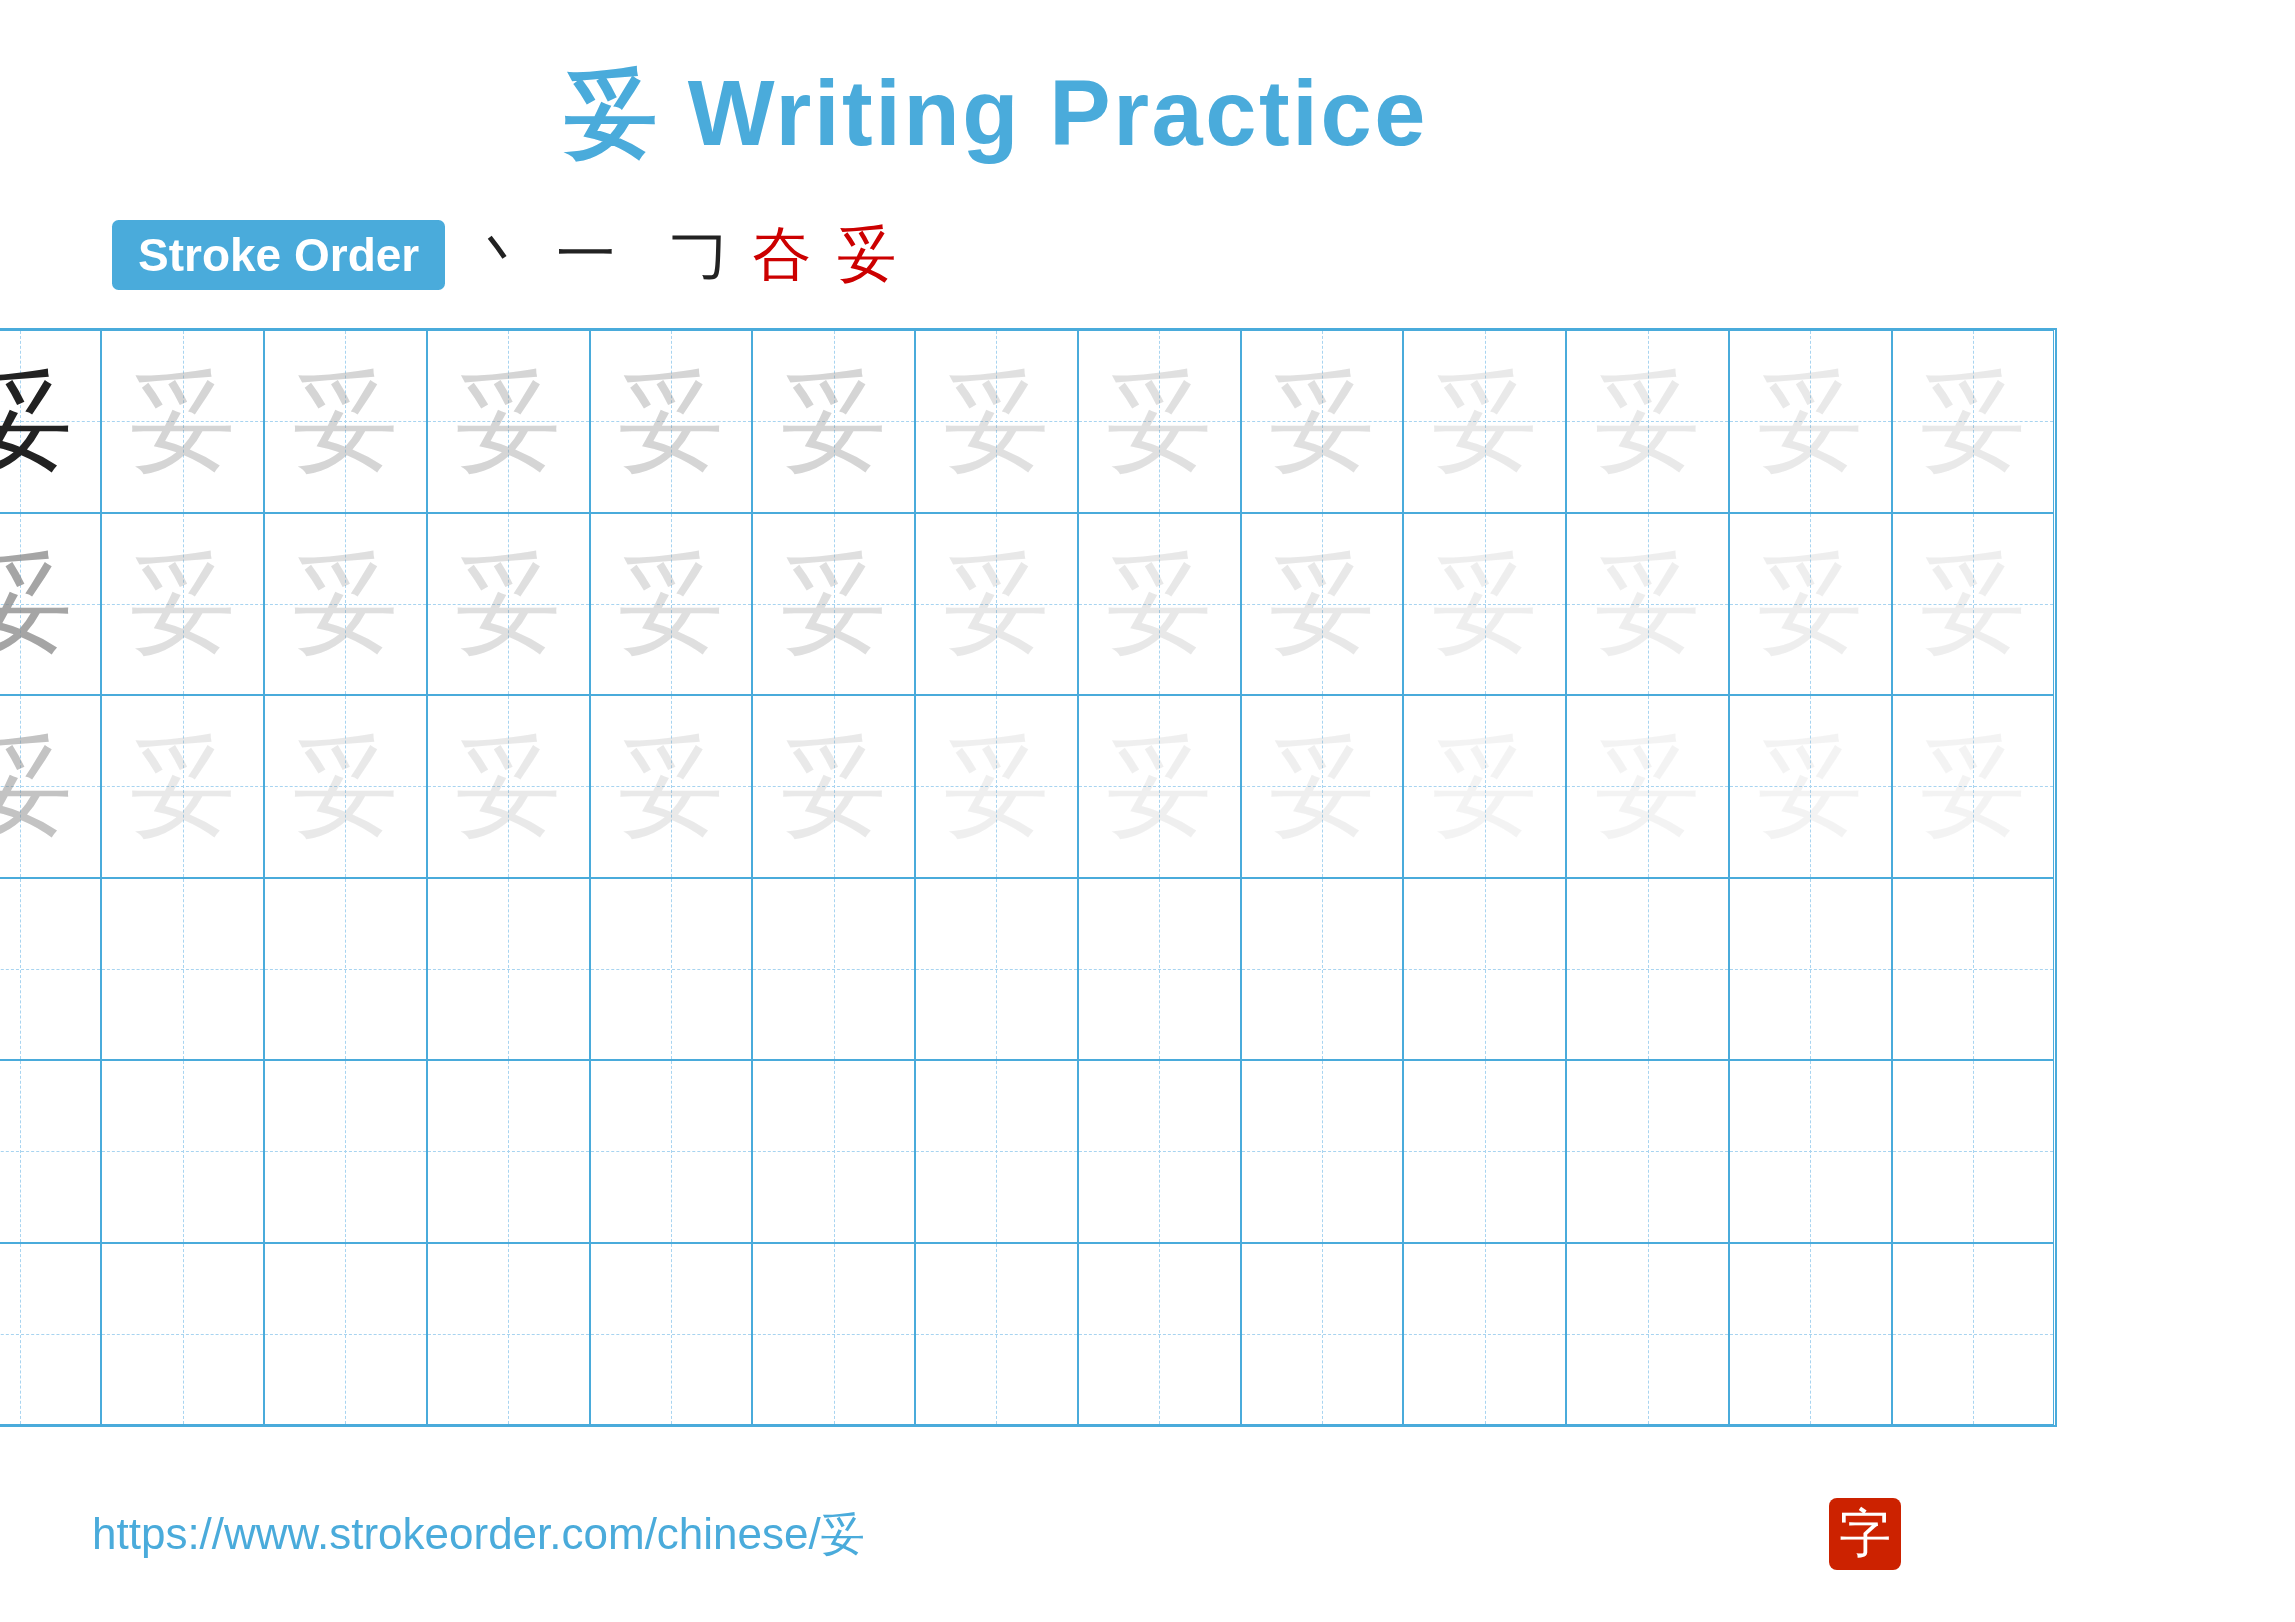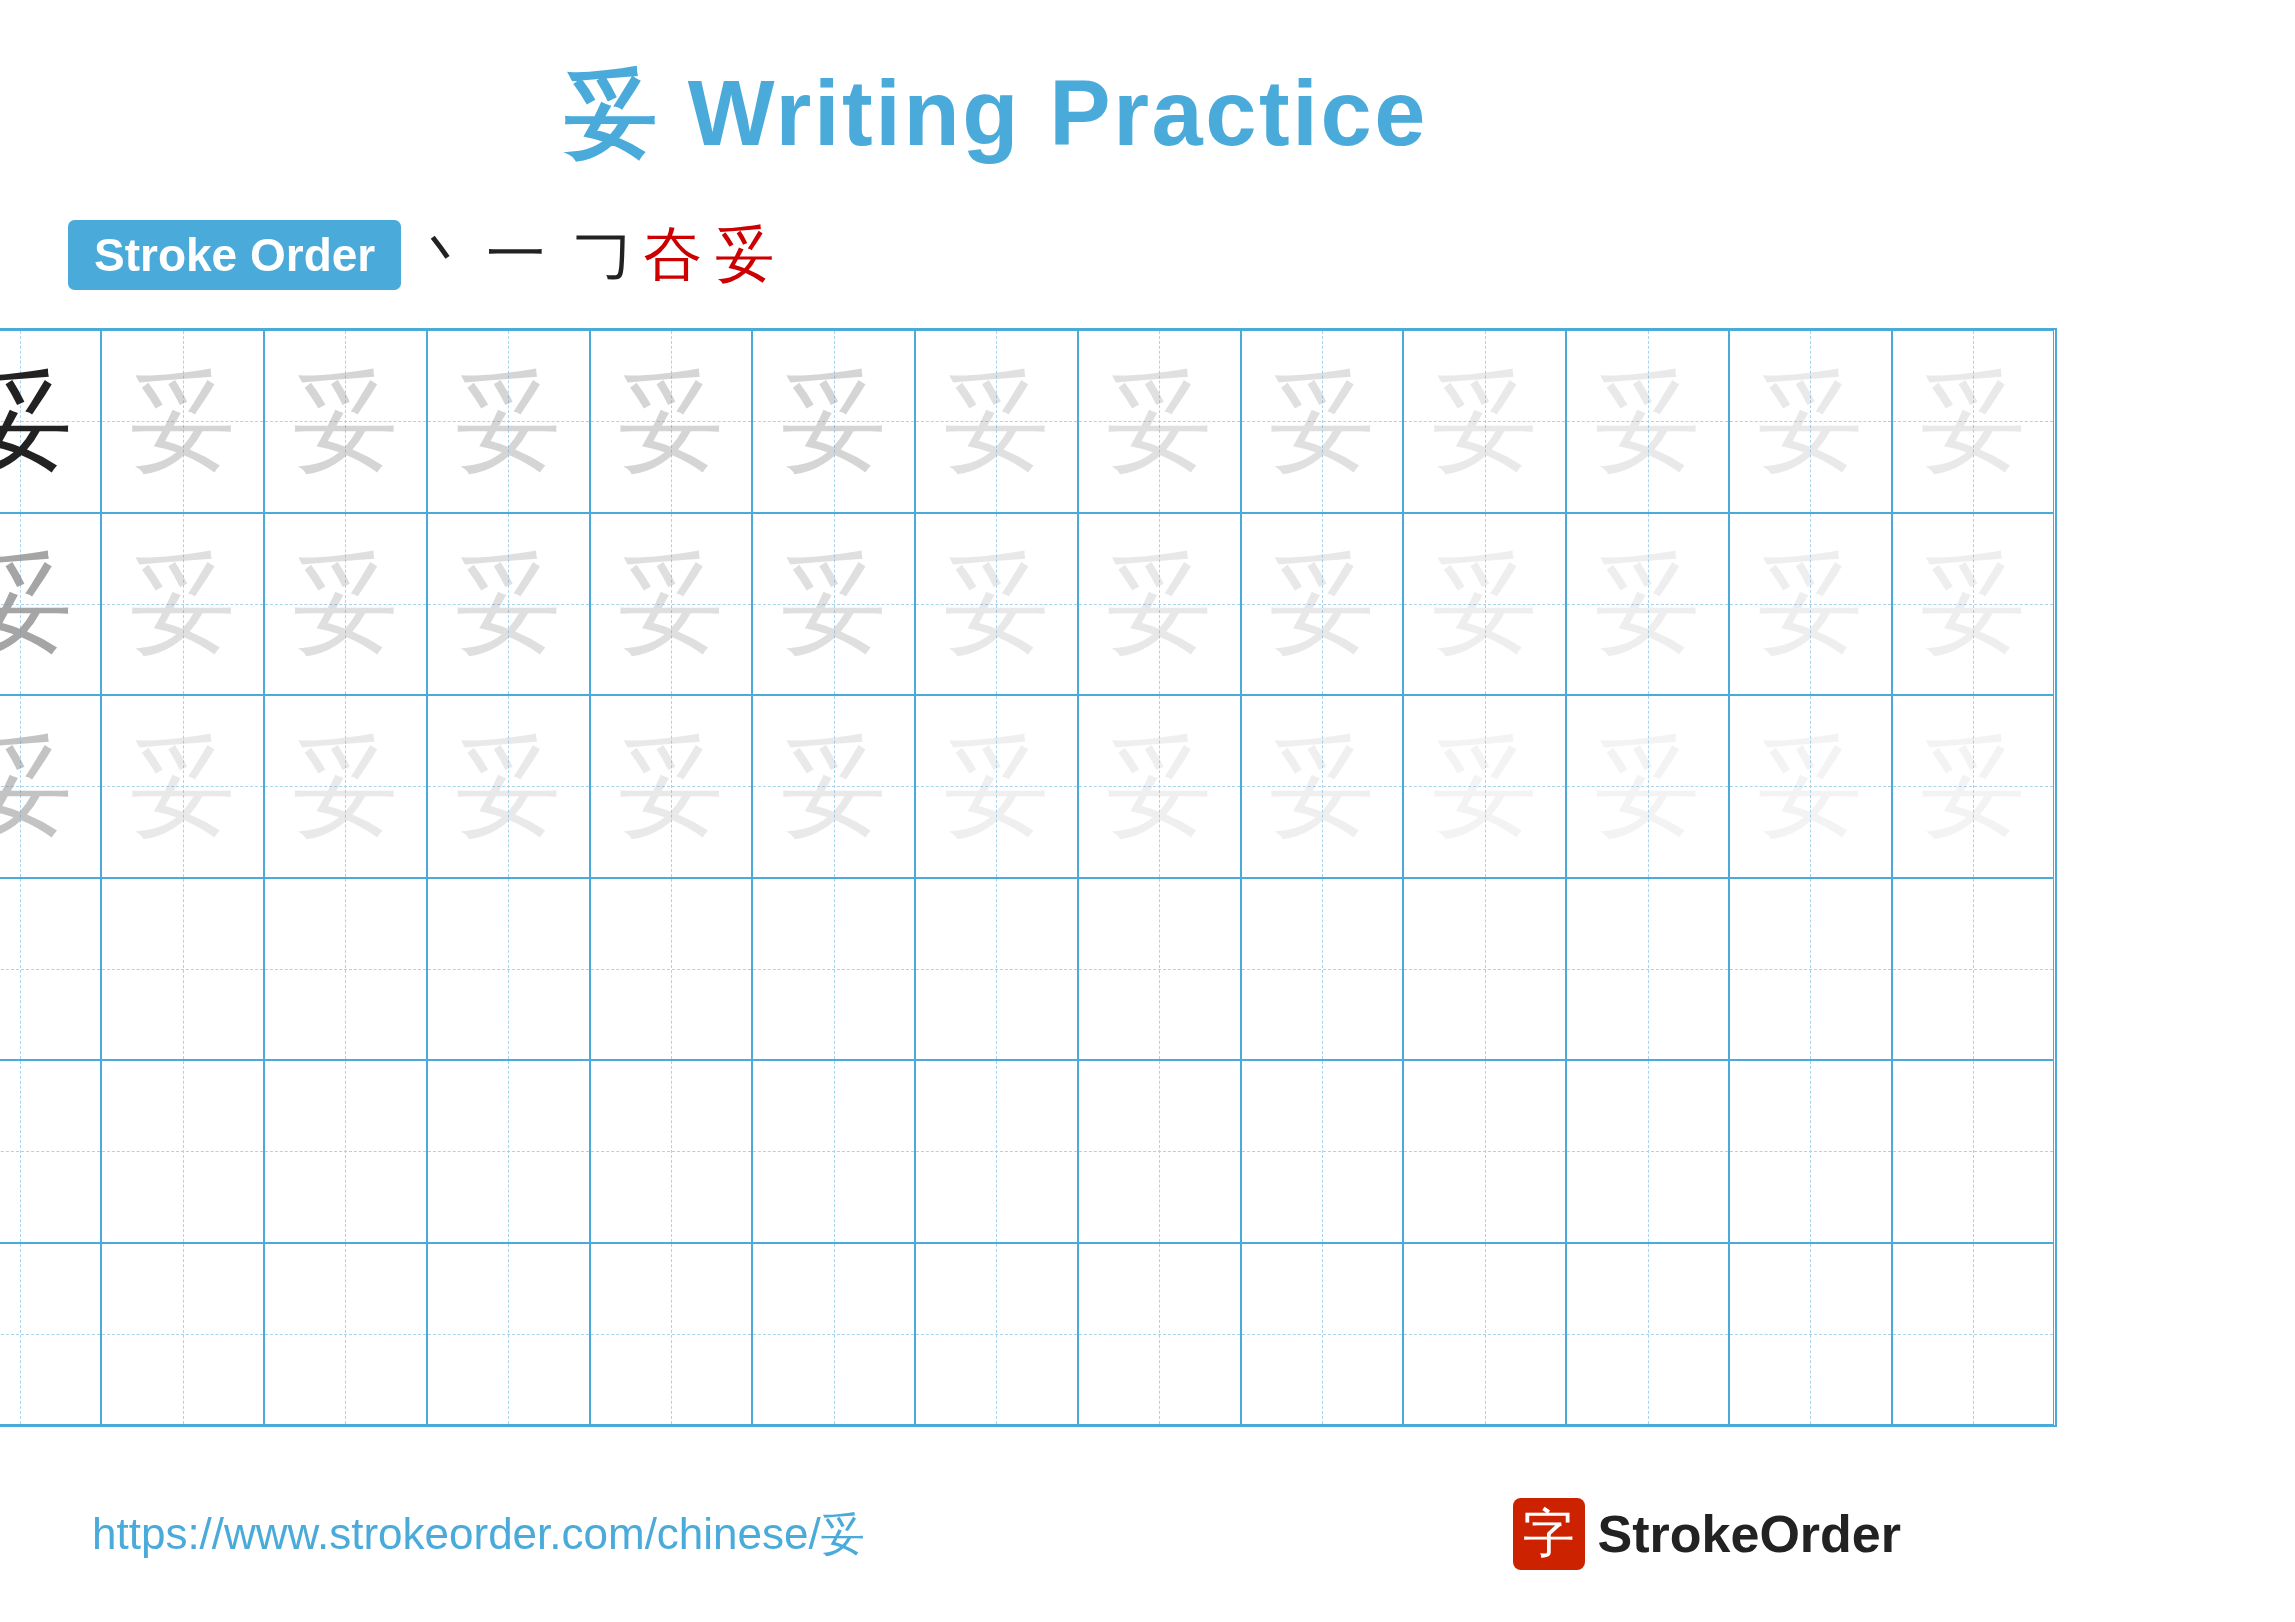--- a/index.html
+++ b/index.html
@@ -30,22 +30,22 @@
       font-weight: bold;
       letter-spacing: 2.6px;
     }
 
     .stroke-order-row {
       display: flex;
       align-items: center;
       margin-top: 39px;
       margin-bottom: 33px;
       align-self: flex-start;
-      margin-left: 68px;
-      gap: 13px;
+      margin-left: 112px;
+      gap: 26px;
     }
 
     .stroke-order-badge {
       background: #4aabdb;
       color: white;
       font-size: 46px;
       font-family: Arial, sans-serif;
       font-weight: bold;
       padding: 7.9px 26px;
       border-radius: 6.5px;
@@ -323,18 +323,17 @@
       <div class="grid-cell"></div>
       <div class="grid-cell"></div>
     </div>
 
   <div class="footer">
     <span class="footer-url">https://www.strokeorder.com/chinese/妥</span>
     <div class="footer-logo">
       <div class="footer-logo-icon">
         <span>字</span>
       </div>
-      <span class="footer-logo-text">StrokeOrder</span>
     </div>
   </div>
 
 </div>
 
 
 </body></html>

